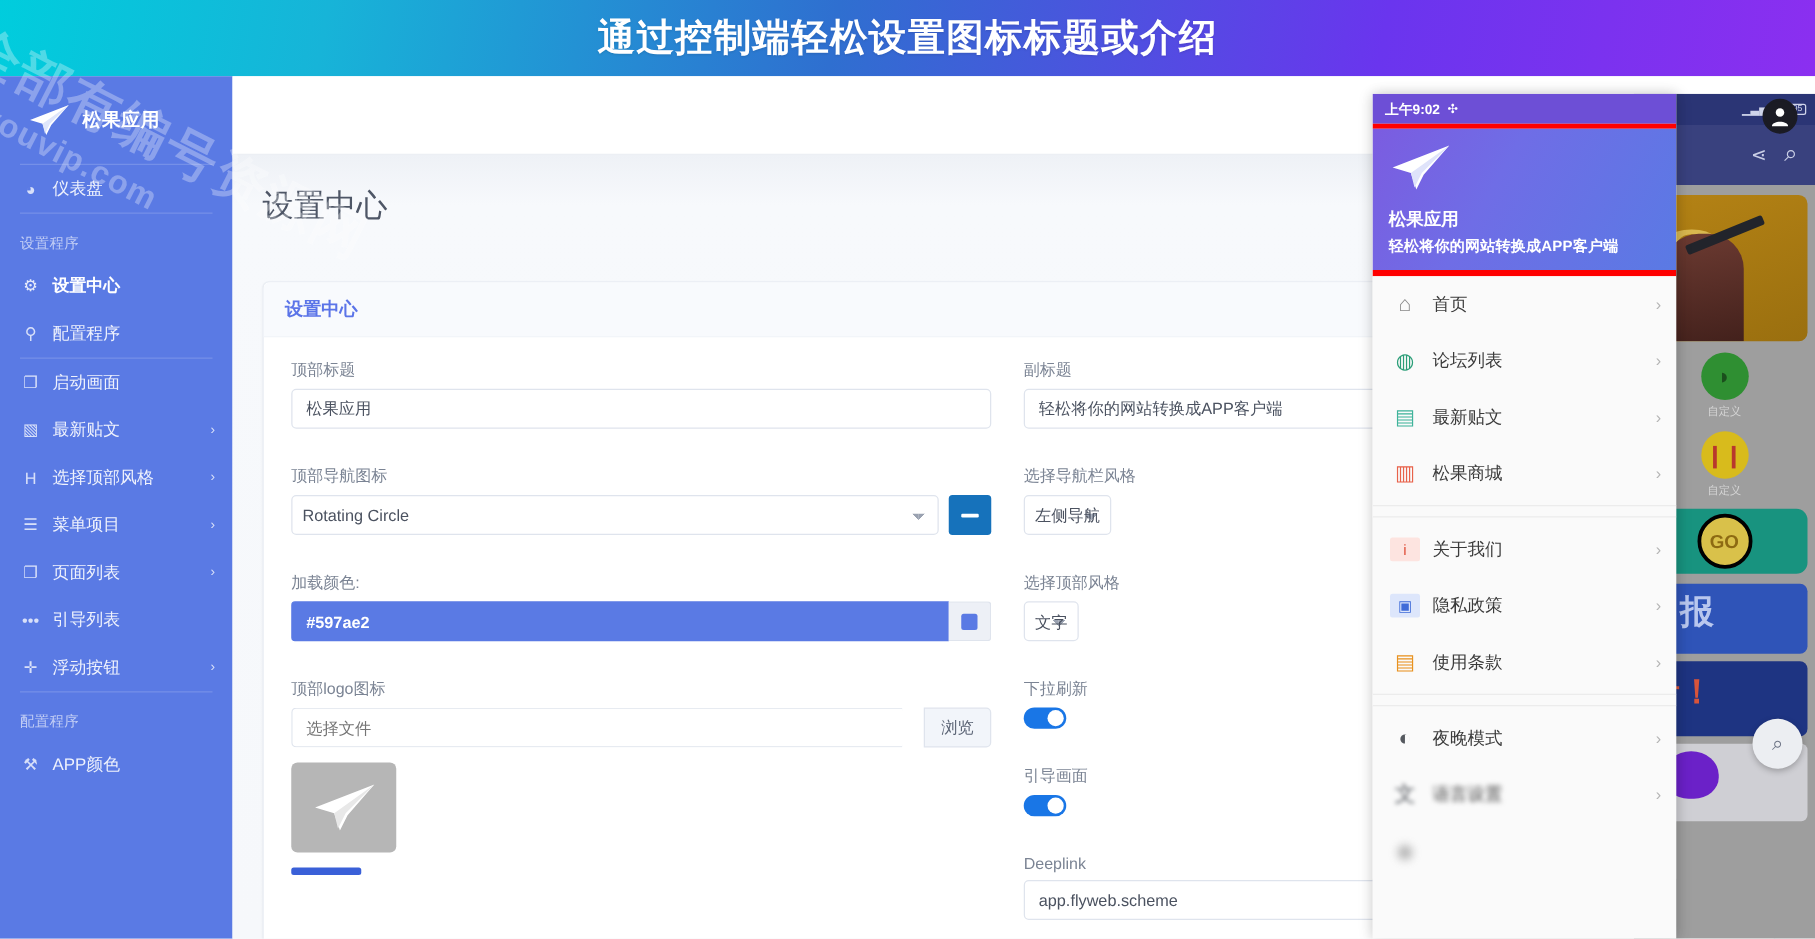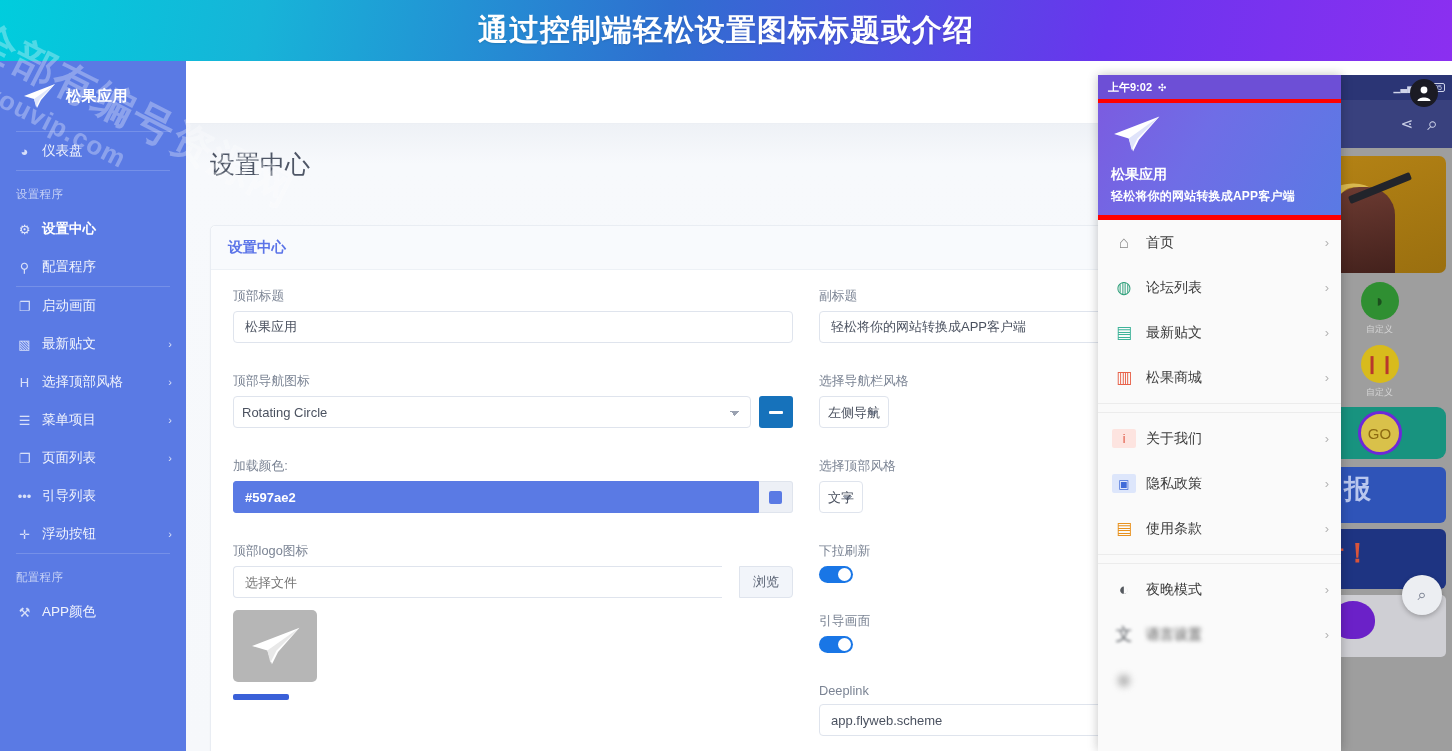--- a/index.html
+++ b/index.html
@@ -168,21 +168,21 @@
     background:linear-gradient(170deg,#6d3b32,#43211c); border-radius:28px 28px 0 0;
   }
   .banner-game .gun{
     position:absolute; left:34px; top:28px; width:66px; height:8px;
     background:#22242b; transform:rotate(-22deg); border-radius:2px;
   }
   .circ-item{ display:flex; flex-direction:column; align-items:center; margin:9px 0 4px 0;}
   .circ{ width:38px; height:38px; border-radius:50%; display:flex; align-items:center; justify-content:center; }
   .circ-lbl{ font-size:9px; color:#d5d5d5; margin-top:3px;}
   .goblock{ height:52px; background:#18937f; border-radius:9px; margin:8px 6px; display:flex; align-items:center; justify-content:center;}
-  .gocoin{ width:44px; height:44px; border-radius:50%; background:#d9c14a; border:3px solid #6d28d9; color:#8d6a12; display:flex; align-items:center; justify-content:center; font-weight:400; font-size:15px;}
+  .gocoin{ width:44px; height:44px; border-radius:50%; background:#d9c14a; border:3px solid #000000; color:#8d6a12; display:flex; align-items:center; justify-content:center; font-weight:700; font-size:15px;}
   .newsblock{ height:56px; background:#2f54b8; border-radius:6px; margin:6px 6px; position:relative; overflow:hidden;}
   .newsblock .bigtxt{ position:absolute; left:4px; top:4px; font-size:27px; color:#b9c7ee; font-weight:700;}
   .newsblock2{ height:60px; background:#1e3482; border-radius:6px; margin:6px 6px; position:relative; overflow:hidden;}
   .newsblock2 .bigtxt{ position:absolute; left:4px; top:6px; font-size:27px; color:#d9543a; font-weight:700;}
   .fabsearch{
     position:absolute; right:10px; bottom:136px; width:40px; height:40px; border-radius:50%;
     background:#eceef2; display:flex; align-items:center; justify-content:center;
     color:#6d7486; font-size:16px; box-shadow:0 2px 5px rgba(0,0,0,.25); z-index:5;
   }
   .photoblock{ height:62px; background:#cfcfd4; margin:6px 6px 0 6px; border-radius:5px; position:relative; overflow:hidden;}

